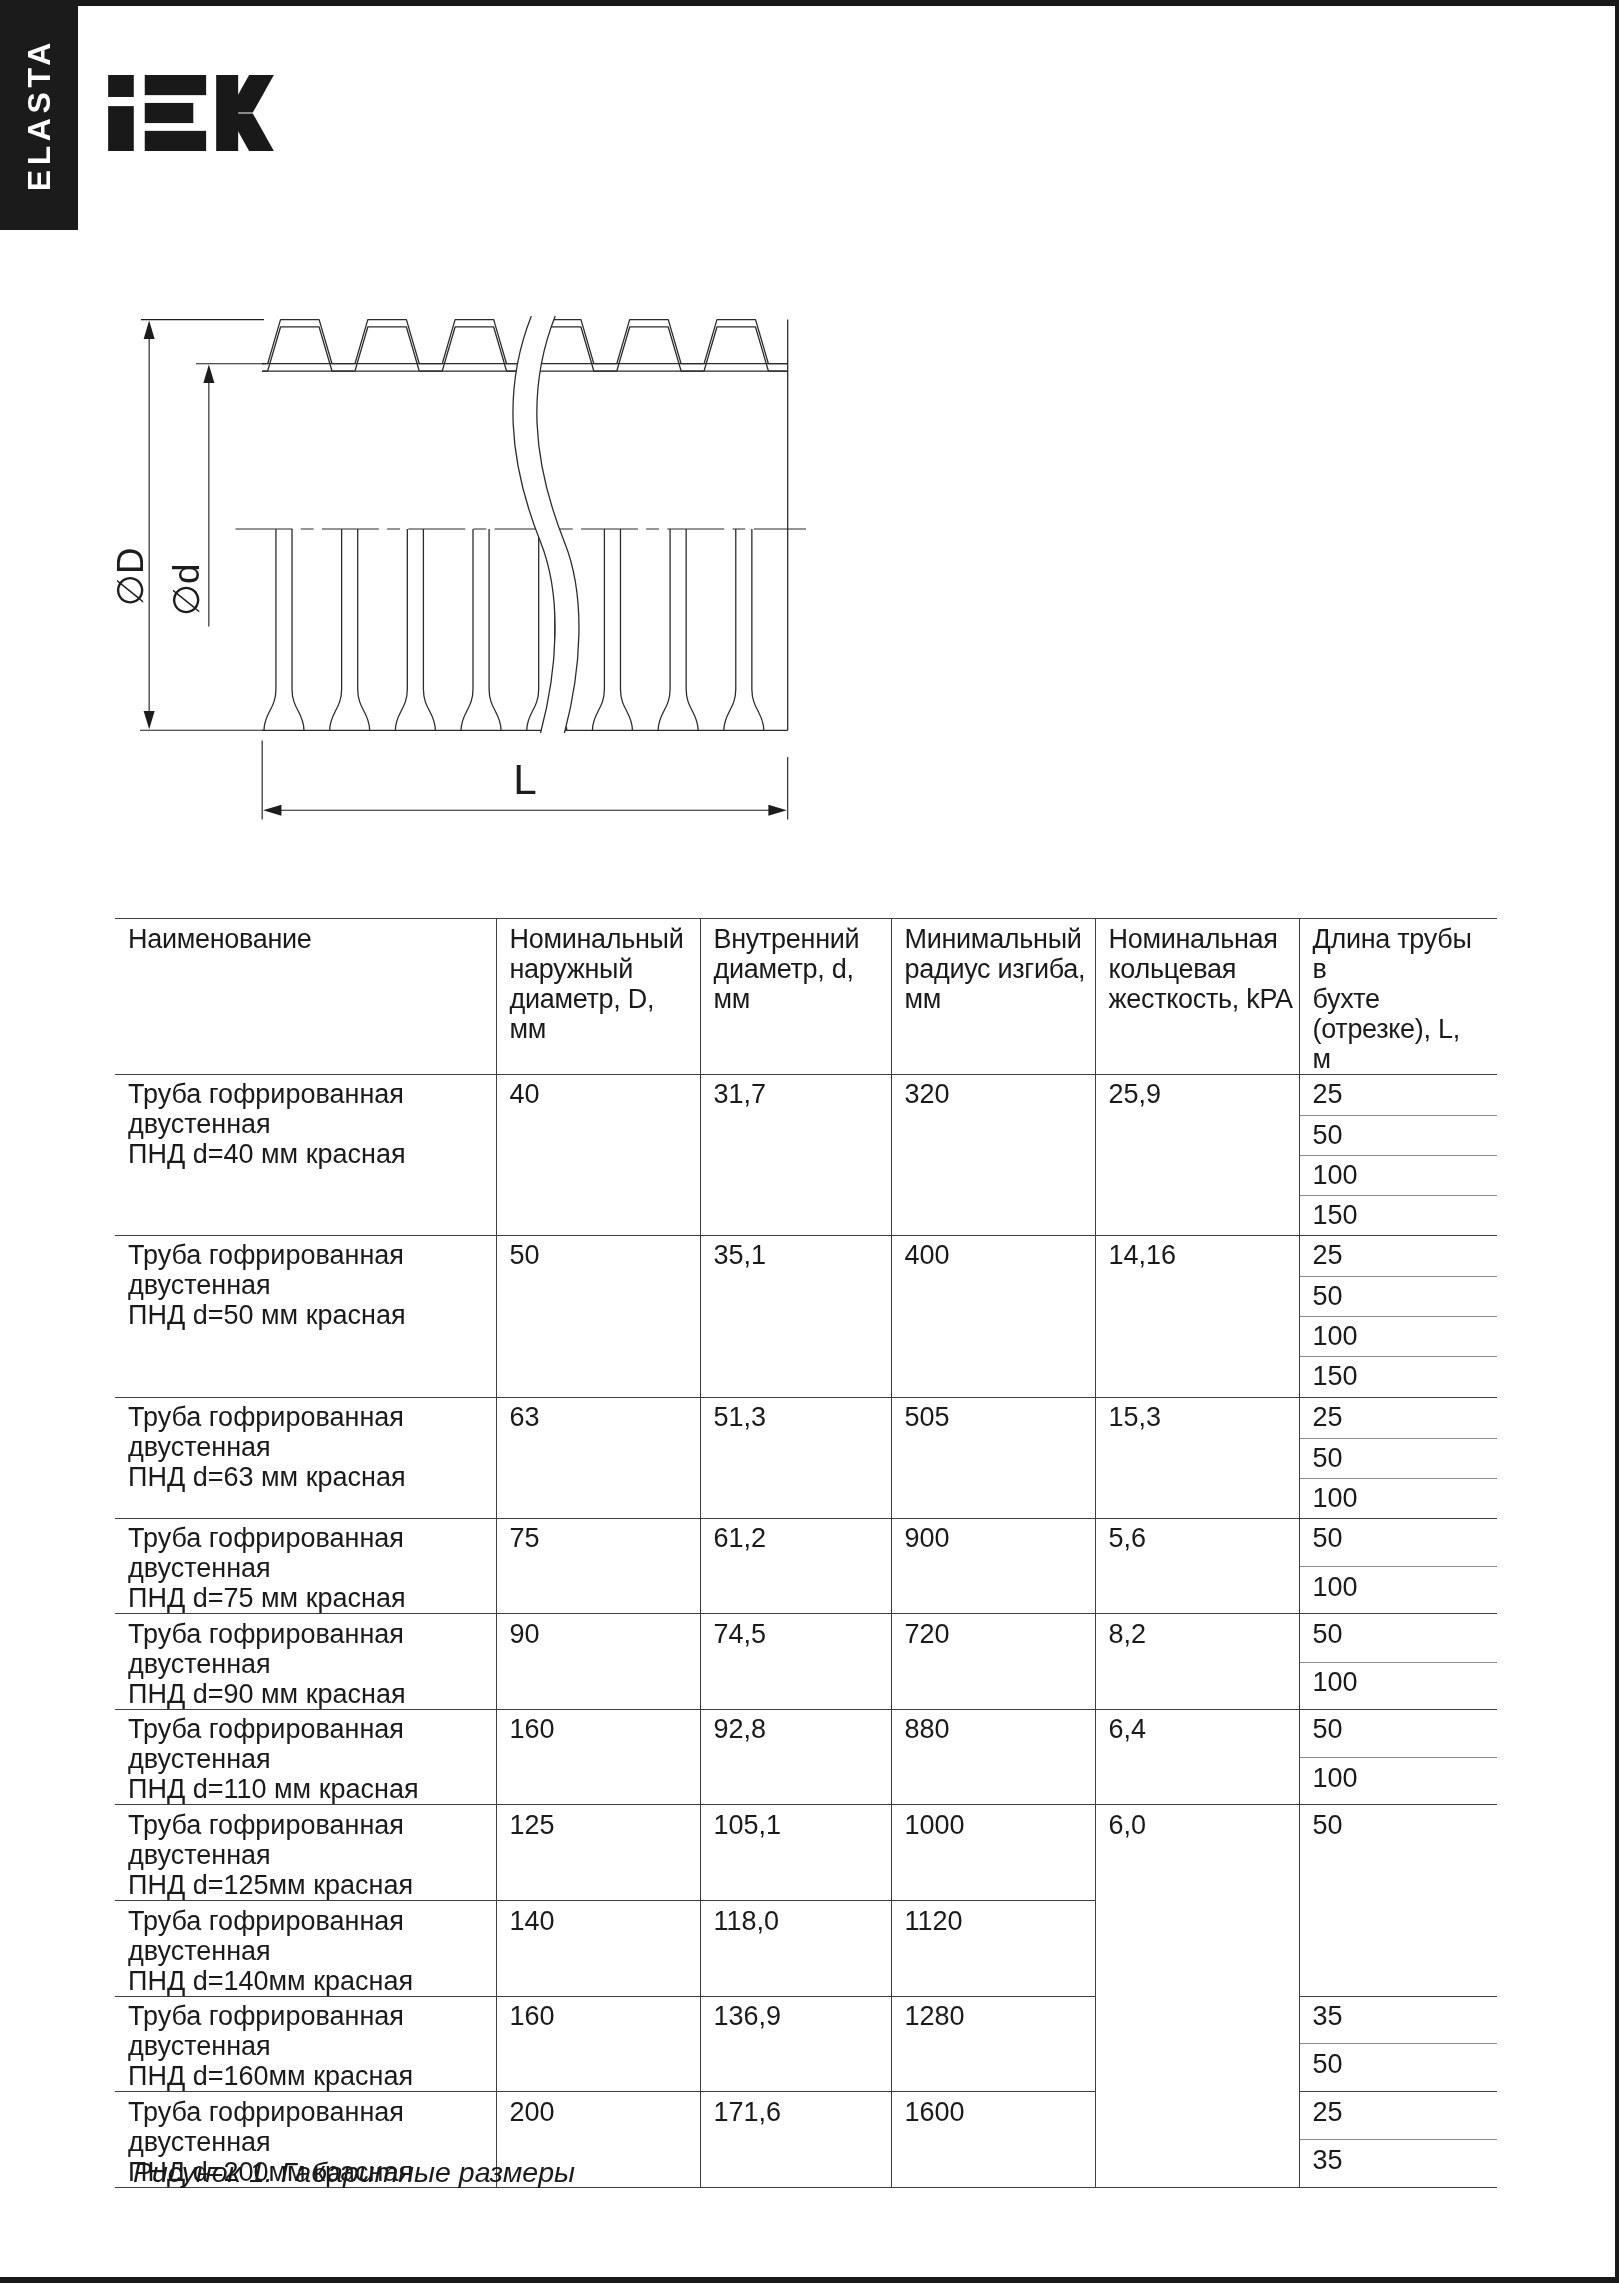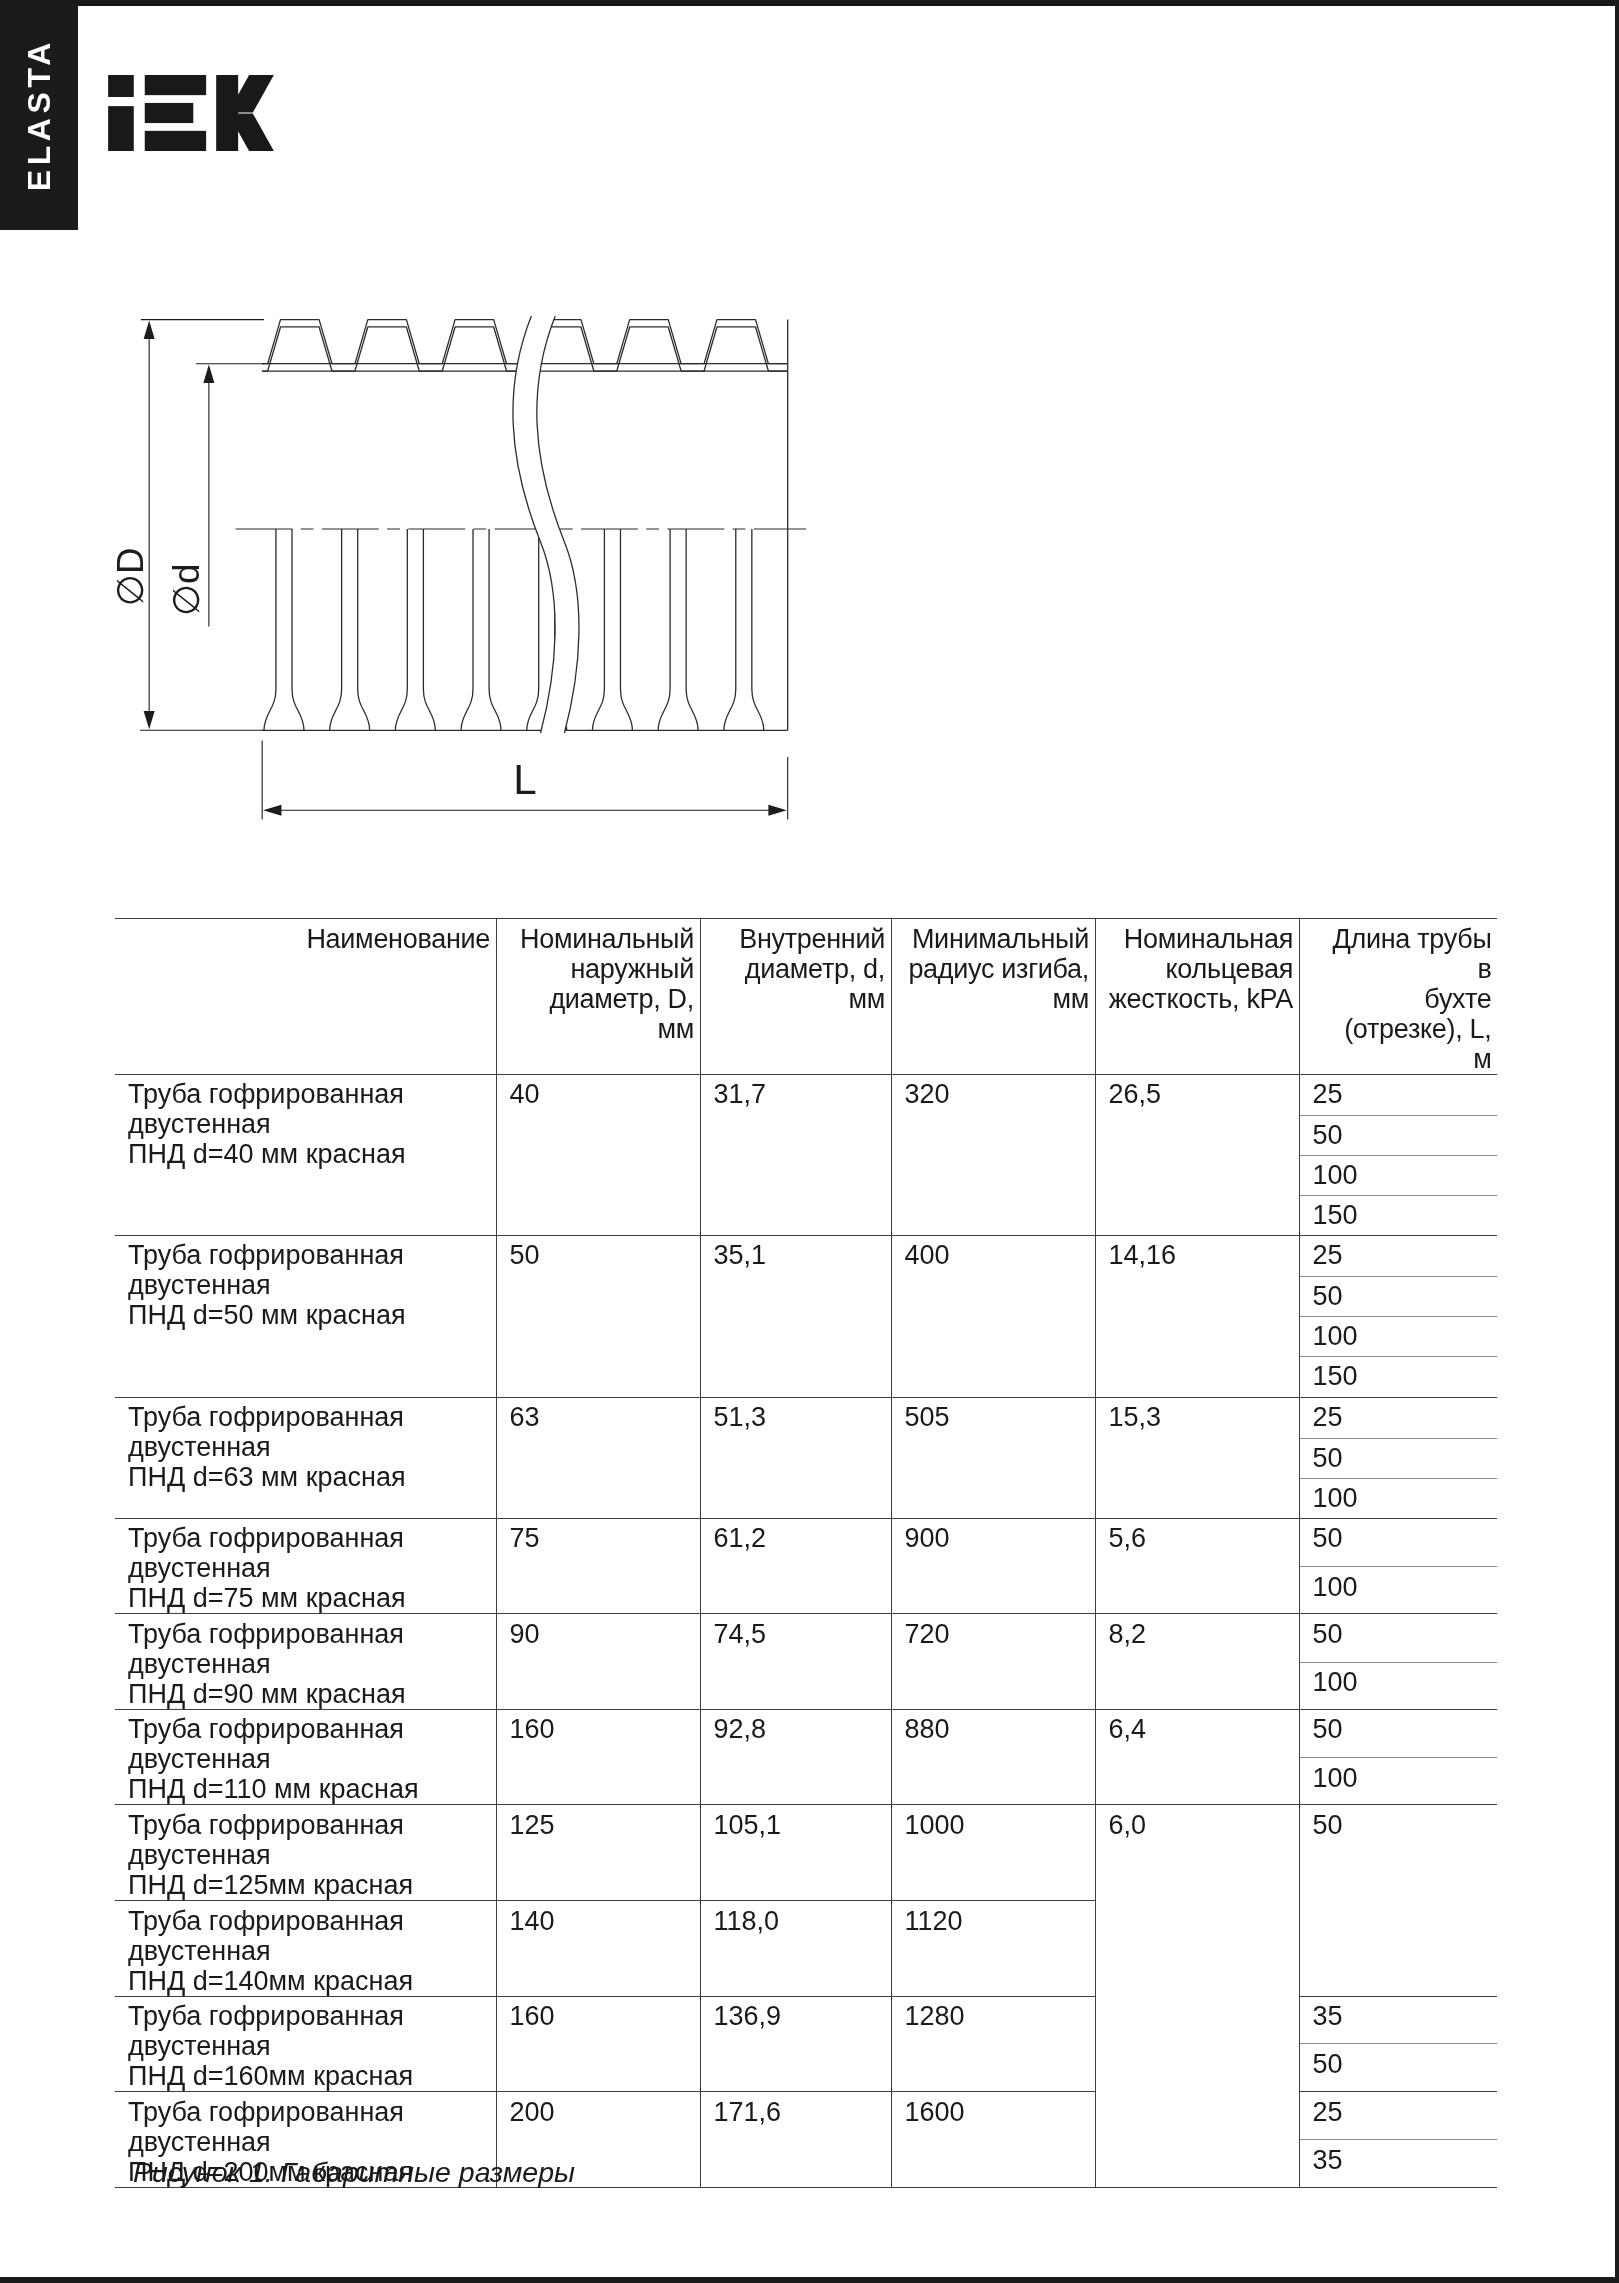--- a/index.html
+++ b/index.html
@@ -17,21 +17,21 @@
   .logo{position:absolute;left:108px;top:75px;}
   
   .diagram{position:absolute;left:83px;top:303px;}
   .diagram text{font-family:"Liberation Sans",sans-serif;fill:#1c1c1c;}
   
   .dim-table{position:absolute;left:115px;top:918px;width:1382px;border-collapse:collapse;
              table-layout:fixed;font-size:27px;line-height:30px;
              border-bottom:1.8px solid #3f3f3f;}
   .dim-table th,.dim-table td{vertical-align:top;text-align:left;font-weight:normal;
              padding:4.6px 5.5px 0 13px;white-space:pre-line;overflow:hidden;}
-  .dim-table th{border-top:1.8px solid #3f3f3f;border-bottom:1.8px solid #3f3f3f;letter-spacing:-0.3px;text-align:right;}
+  .dim-table th{border-top:1.8px solid #3f3f3f;border-bottom:1.8px solid #3f3f3f;letter-spacing:-0.3px;}
   .c1,.c2,.c3,.c4,.c5{border-left:1.4px solid #3f3f3f;}
   .gb{border-top:1.8px solid #3f3f3f;}
   .sb{border-top:0.9px solid #8c8c8c;}
   .caption{position:absolute;left:133px;top:2156px;font-size:28.5px;font-style:italic;}
 </style>
 </head>
 <body>
 
 <div class="page">
   <div class="border-top"></div>
@@ -142,21 +142,21 @@
 м</th>
         </tr>
       </thead>
     <tbody id="tbl-body">
         <tr style="height: 41px;">
           <td class="gb c0" rowspan="4">Труба гофрированная двустенная
 ПНД d=40 мм красная</td>
           <td class="gb c1" rowspan="4">40</td>
           <td class="gb c2" rowspan="4">31,7</td>
           <td class="gb c3" rowspan="4">320</td>
-          <td class="gb c4" rowspan="4">26,5</td>
+          <td class="gb c4" rowspan="4">25,9</td>
           <td class="gb c5">25</td>
         </tr>
         <tr style="height: 40px;">
           <td class="sb c5">50</td>
         </tr>
         <tr style="height: 40px;">
           <td class="sb c5">100</td>
         </tr>
         <tr style="height: 40px;">
           <td class="sb c5">150</td>

